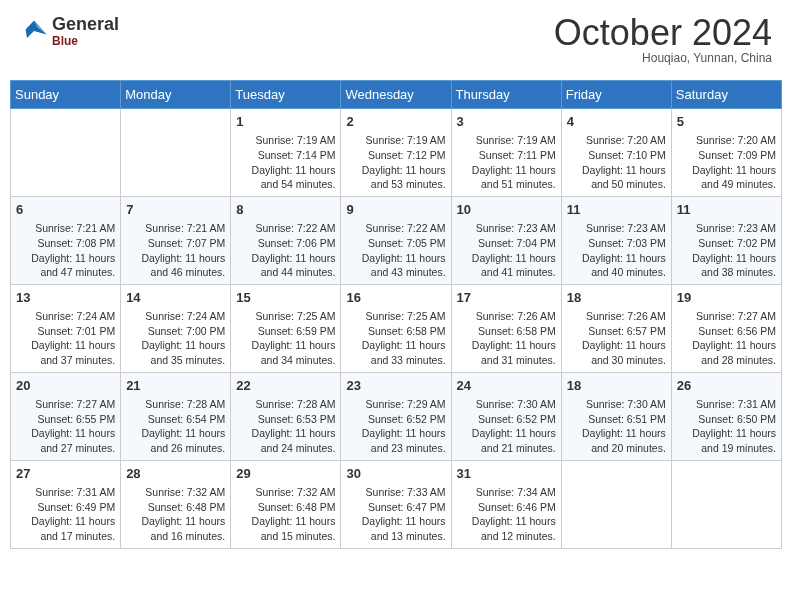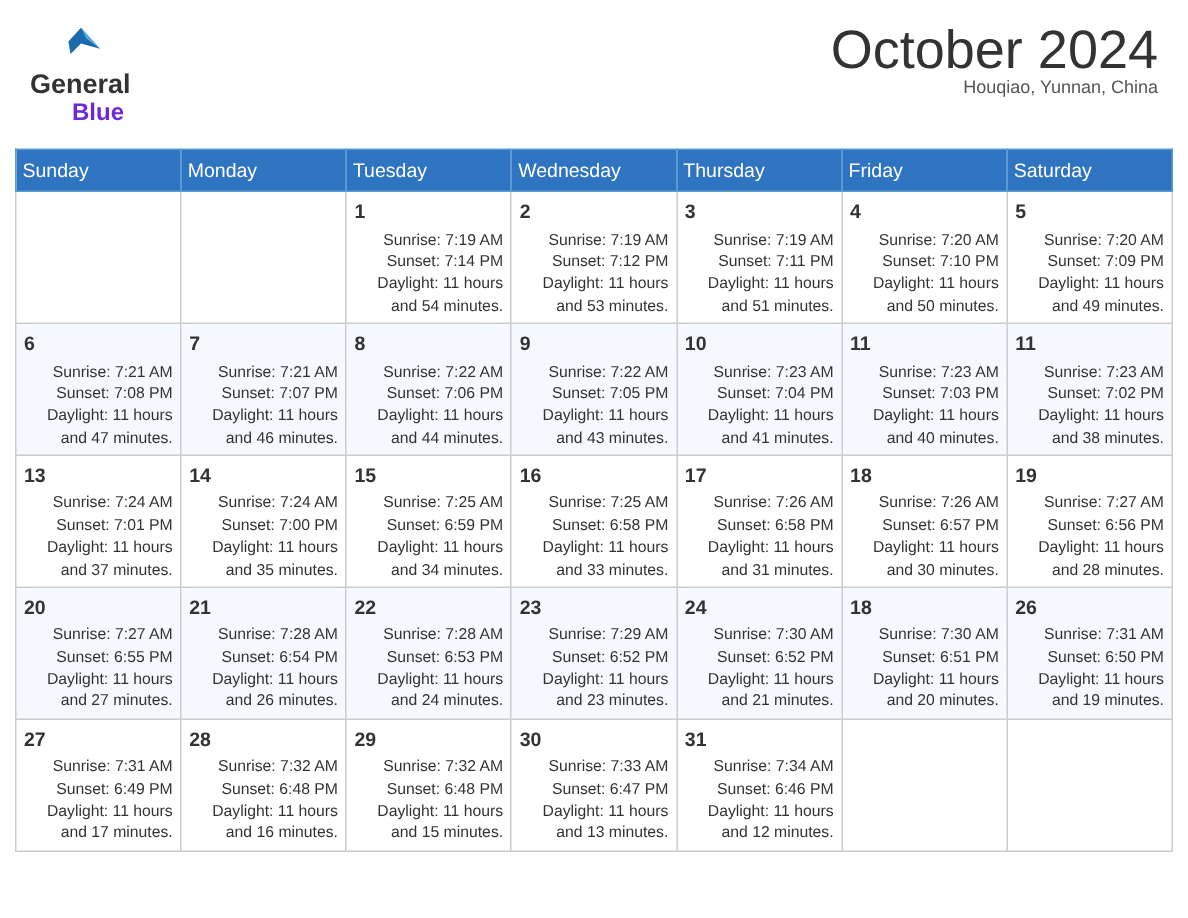--- a/index.html
+++ b/index.html
@@ -14,37 +14,35 @@
       display: flex;
       justify-content: space-between;
       align-items: flex-start;
       margin-bottom: 10px;
       padding: 5px 10px;
     }
     .logo {
       display: flex;
       align-items: center;
       gap: 4px;
-      flex-direction: column;
     }
     .logo-text {
       display: flex;
       flex-direction: column;
       line-height: 1.1;
     }
     .logo-general {
       font-size: 18px;
       font-weight: bold;
       color: #333;
     }
     .logo-blue {
-      font-size: 16px;
+      font-size: 12px;
       font-weight: bold;
-      color: #6d28d9;
-      margin-left: 28px;
+      color: #7f1d1d;
     }
     .logo-bird {
       width: 28px;
       height: 28px;
     }
     .title-block {
       text-align: right;
     }
     .main-title {
       font-size: 36px;

